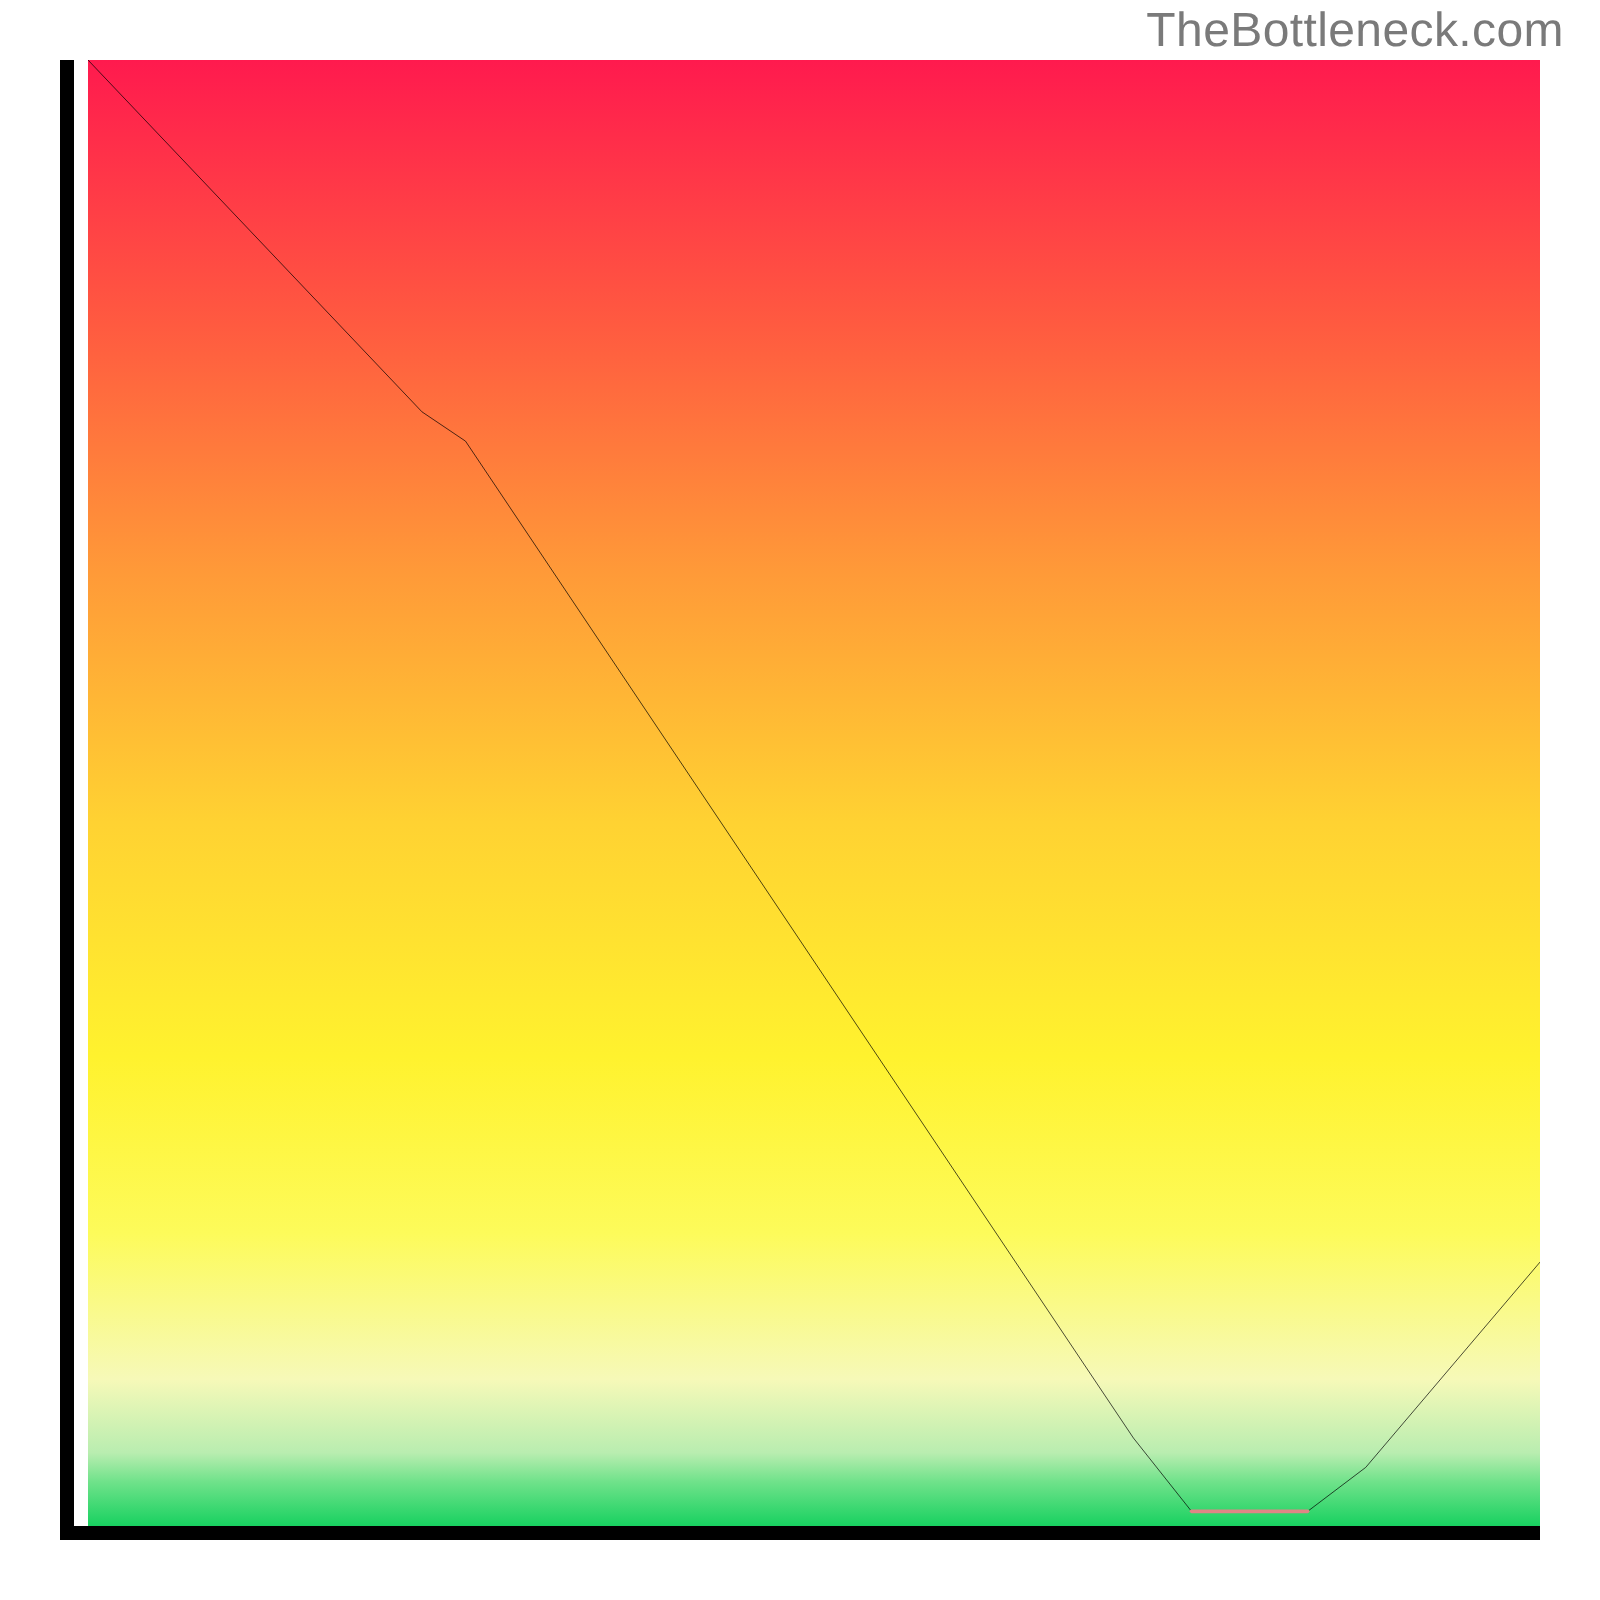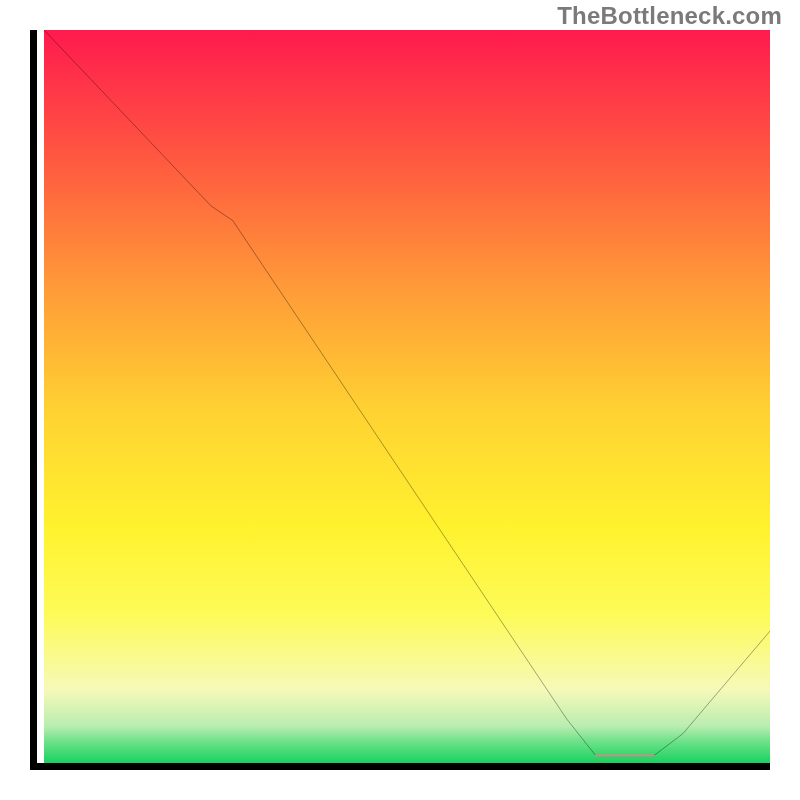--- a/index.html
+++ b/index.html
@@ -10,21 +10,21 @@
     background: #ffffff;
     font-family: Arial, Helvetica, sans-serif;
     position: relative;
   }
   .watermark {
     position: absolute;
     top: 2px;
     right: 18px;
     font-size: 24px;
     color: #7a7a7a;
-    font-weight: 700;
+    font-weight: 400;
     letter-spacing: 0.2px;
   }
   .plot-frame {
     position: absolute;
     left: 30px;
     top: 30px;
     width: 740px;
     height: 740px;
     border-left: 7px solid #000;
     border-bottom: 7px solid #000;

